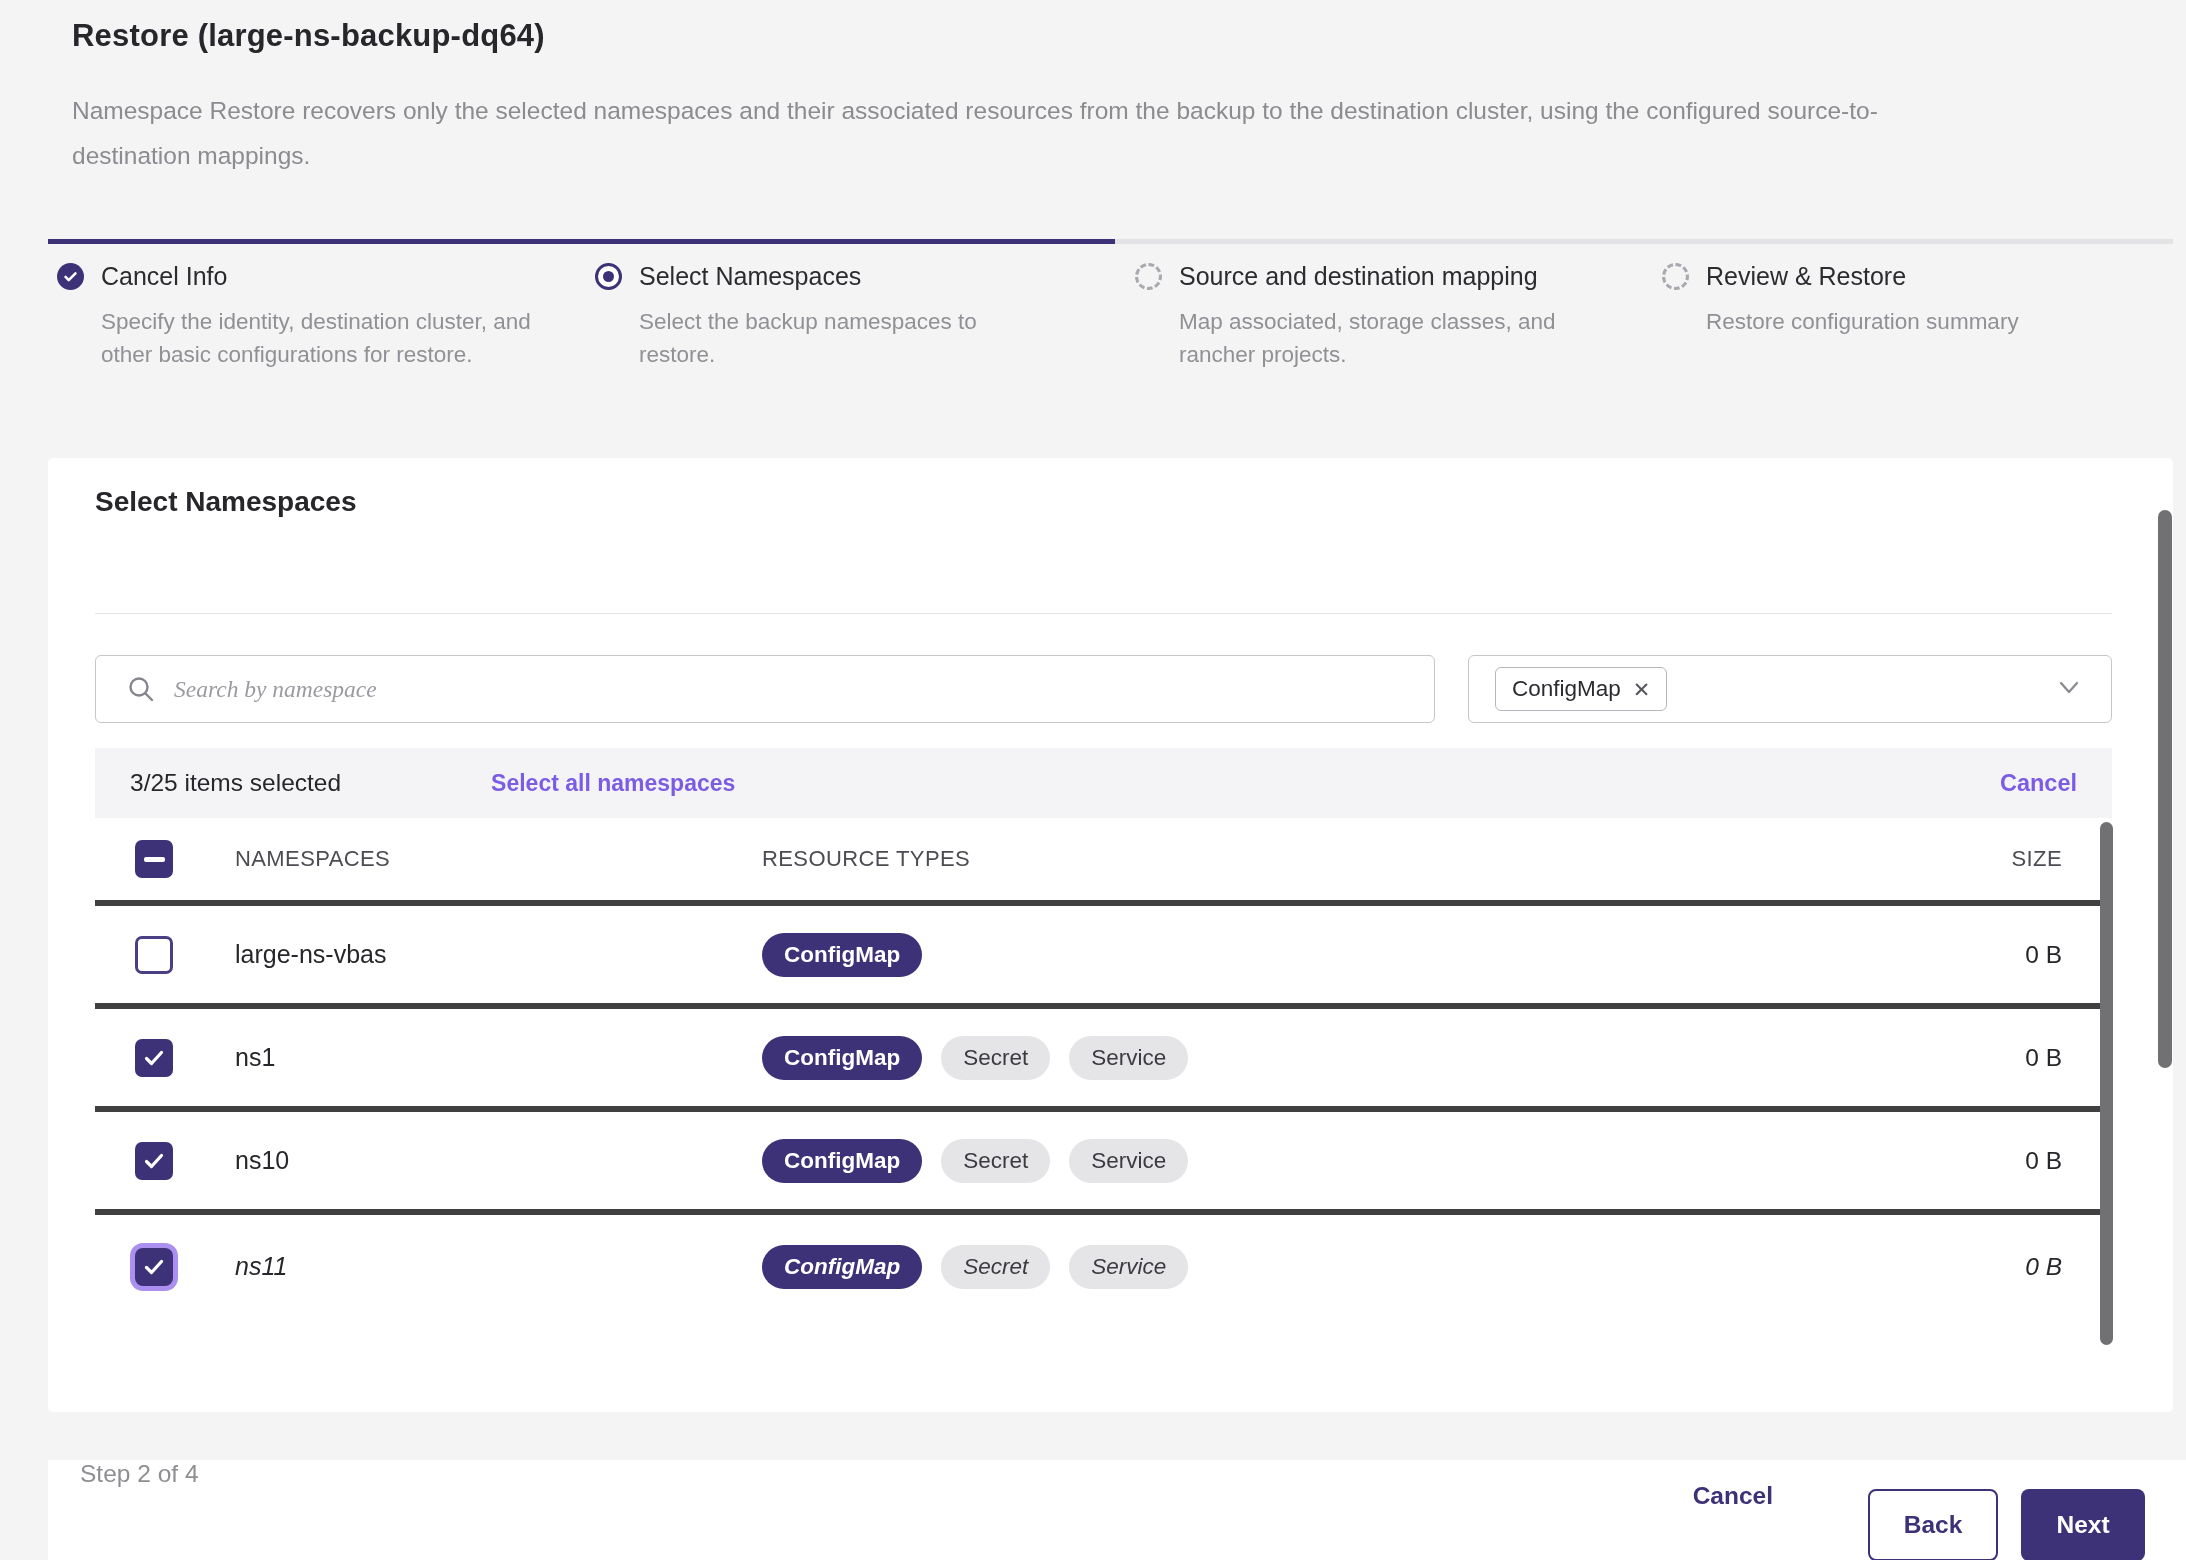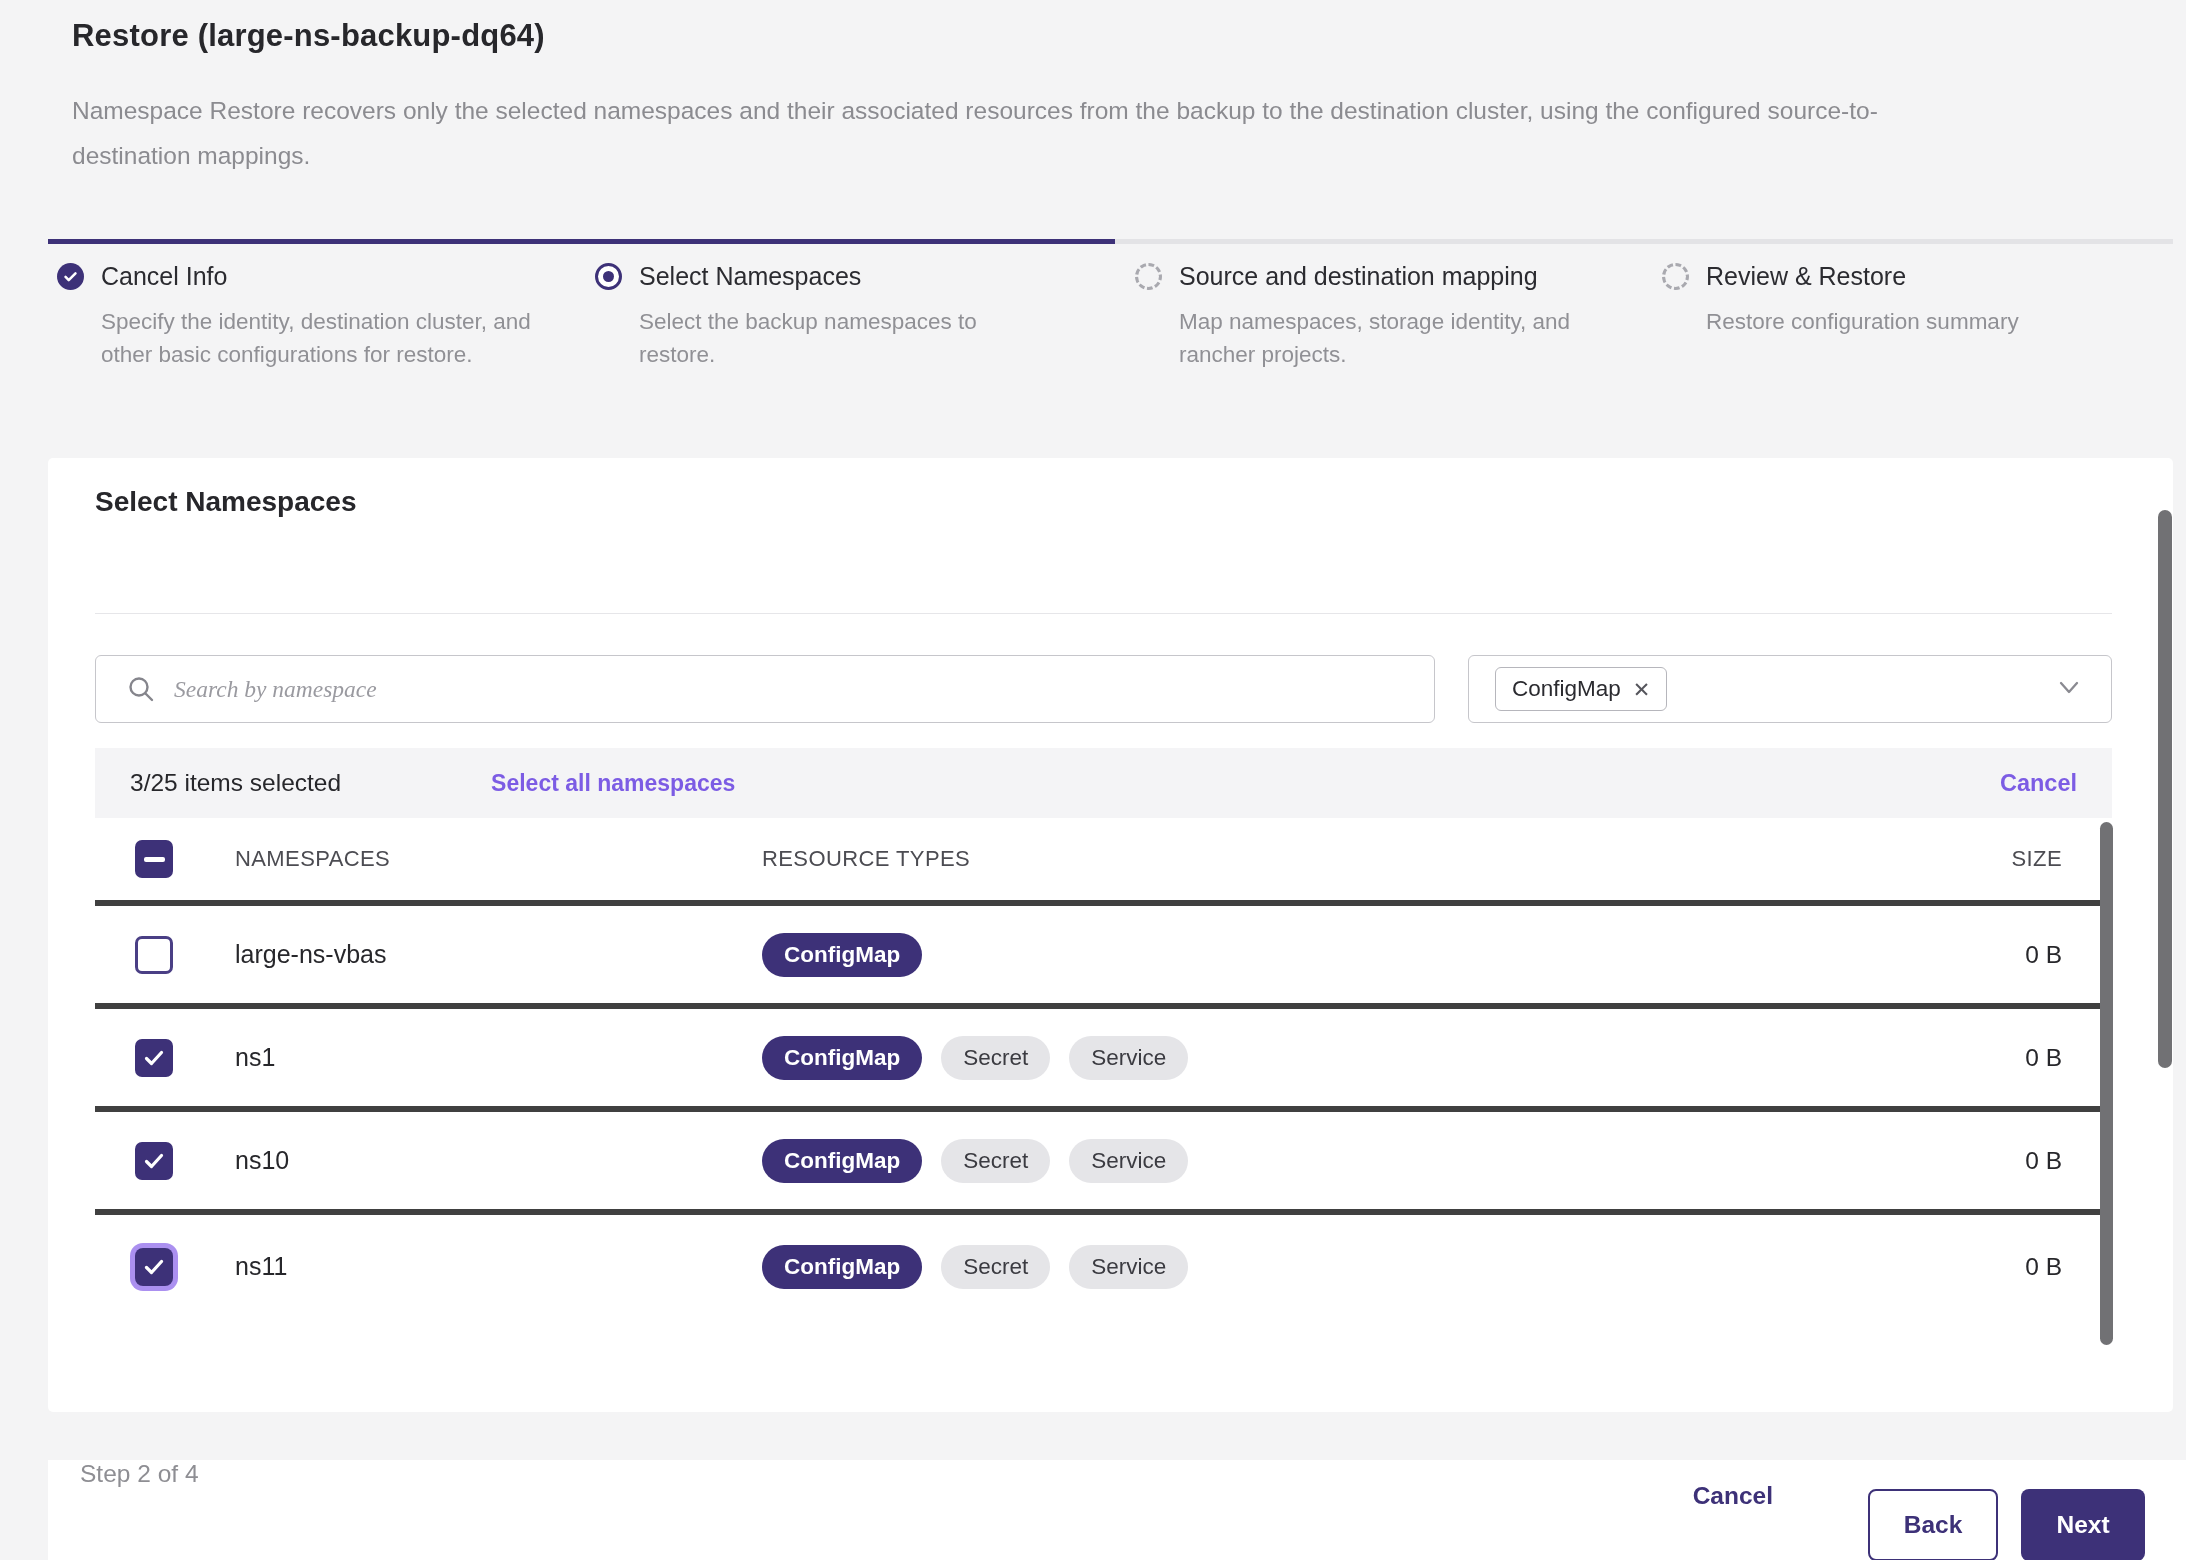--- a/index.html
+++ b/index.html
@@ -62,21 +62,21 @@
   .selection-bar { position:absolute; left:47px; right:61px; top:290px; height:70px; background:#f4f4f6; display:flex; align-items:center; padding:0 35px; }
   .sel-count { font-size:24.5px; color:#27272b; }
   .sel-all   { margin-left:150px; font-size:23px; font-weight:bold; color:#7c5ce4; cursor:pointer; }
   .sel-cancel{ margin-left:auto; font-size:23.5px; font-weight:bold; color:#7c5ce4; cursor:pointer; }
 
   
   .ns-table { position:absolute; left:47px; right:61px; top:360px; }
   .trow { display:flex; align-items:center; padding-left:40px; border-bottom:6px solid #404040; }
   .trow.thead { height:88px; }
   .trow.tbody { height:103px; }
-  .trow.last  { border-bottom:none; }
+  .trow.last  { border-bottom:none;font-style:italic; }
   .cell-check { width:100px; flex:0 0 100px; display:flex; align-items:center; }
   .cell-name  { width:527px; flex:0 0 527px; font-size:25px; color:#27272b; }
   .cell-types { flex:1; display:flex; align-items:center; gap:19px; }
   .cell-size  { width:300px; flex:0 0 300px; text-align:right; padding-right:50px; font-size:24.5px; color:#27272b; }
   .th { font-size:22px; color:#4c4c52; letter-spacing:.4px; }
 
   
   .cbx { width:38px; height:38px; border-radius:7px; position:relative; cursor:pointer; }
   .cbx-unchecked { background:#fff; border:3px solid #4a3f85; }
   .cbx-checked, .cbx-indet { background:#3d3178; display:flex; align-items:center; justify-content:center; }
@@ -135,21 +135,21 @@
       <span class="step-label">Select Namespaces</span>
     </div>
     <div class="step-desc">Select the backup namespaces to restore.</div>
   </div>
 
   <div class="step step3">
     <div class="step-head">
       <span class="step-icon icon-pending"></span>
       <span class="step-label">Source and destination mapping</span>
     </div>
-    <div class="step-desc">Map namespaces, storage identity, and rancher projects.</div>
+    <div class="step-desc">Map associated, storage classes, and rancher projects.</div>
   </div>
 
   <div class="step step4">
     <div class="step-head">
       <span class="step-icon icon-pending"></span>
       <span class="step-label">Review &amp; Restore</span>
     </div>
     <div class="step-desc">Restore configuration summary</div>
   </div>
 

